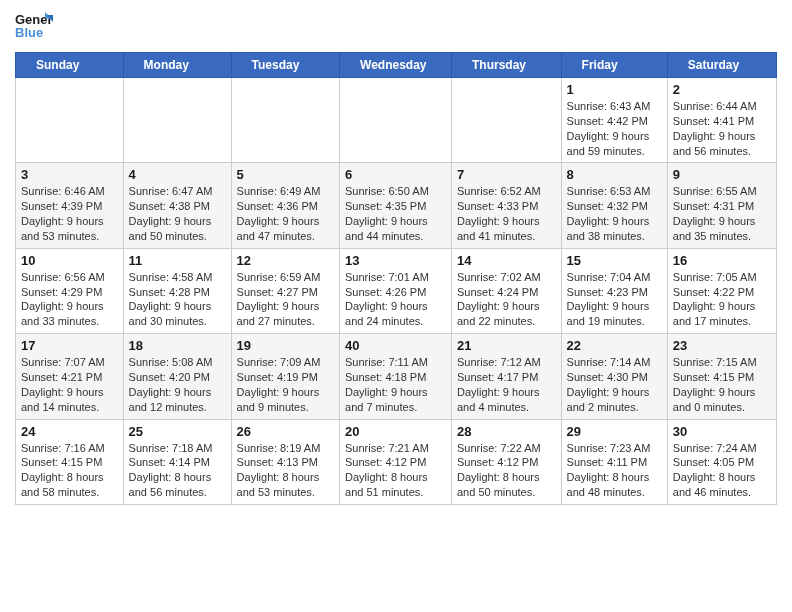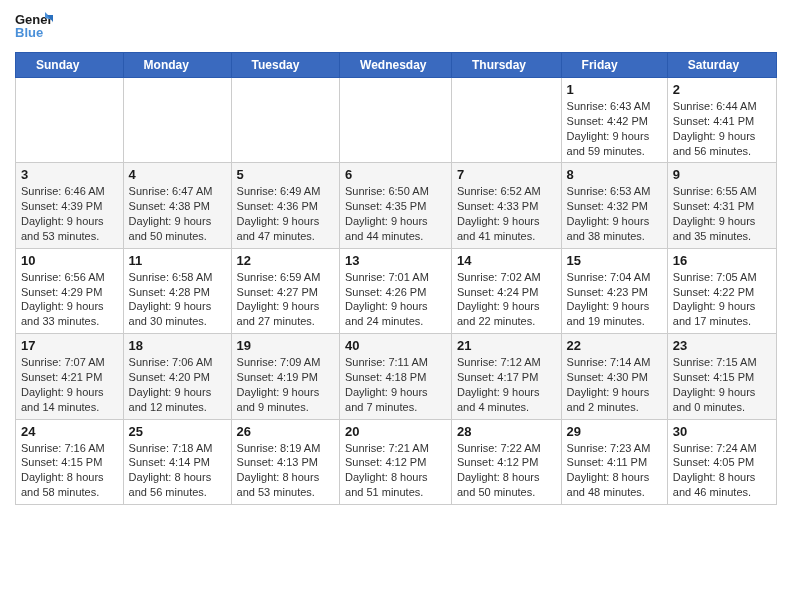--- a/index.html
+++ b/index.html
@@ -159,21 +159,21 @@
         </tr>
         <tr>
           <td>
             <span class="day-number">10</span>
             <div class="day-info">Sunrise: 6:56 AM
 Sunset: 4:29 PM
 Daylight: 9 hours and 33 minutes.</div>
           </td>
           <td>
             <span class="day-number">11</span>
-            <div class="day-info">Sunrise: 6:58 AM
+            <div class="day-info">Sunrise: 4:58 AM
 Sunset: 4:28 PM
 Daylight: 9 hours and 30 minutes.</div>
           </td>
           <td>
             <span class="day-number">12</span>
             <div class="day-info">Sunrise: 6:59 AM
 Sunset: 4:27 PM
 Daylight: 9 hours and 27 minutes.</div>
           </td>
           <td>
@@ -203,21 +203,21 @@
         </tr>
         <tr>
           <td>
             <span class="day-number">17</span>
             <div class="day-info">Sunrise: 7:07 AM
 Sunset: 4:21 PM
 Daylight: 9 hours and 14 minutes.</div>
           </td>
           <td>
             <span class="day-number">18</span>
-            <div class="day-info">Sunrise: 7:06 AM
+            <div class="day-info">Sunrise: 5:08 AM
 Sunset: 4:20 PM
 Daylight: 9 hours and 12 minutes.</div>
           </td>
           <td>
             <span class="day-number">19</span>
             <div class="day-info">Sunrise: 7:09 AM
 Sunset: 4:19 PM
 Daylight: 9 hours and 9 minutes.</div>
           </td>
           <td>

